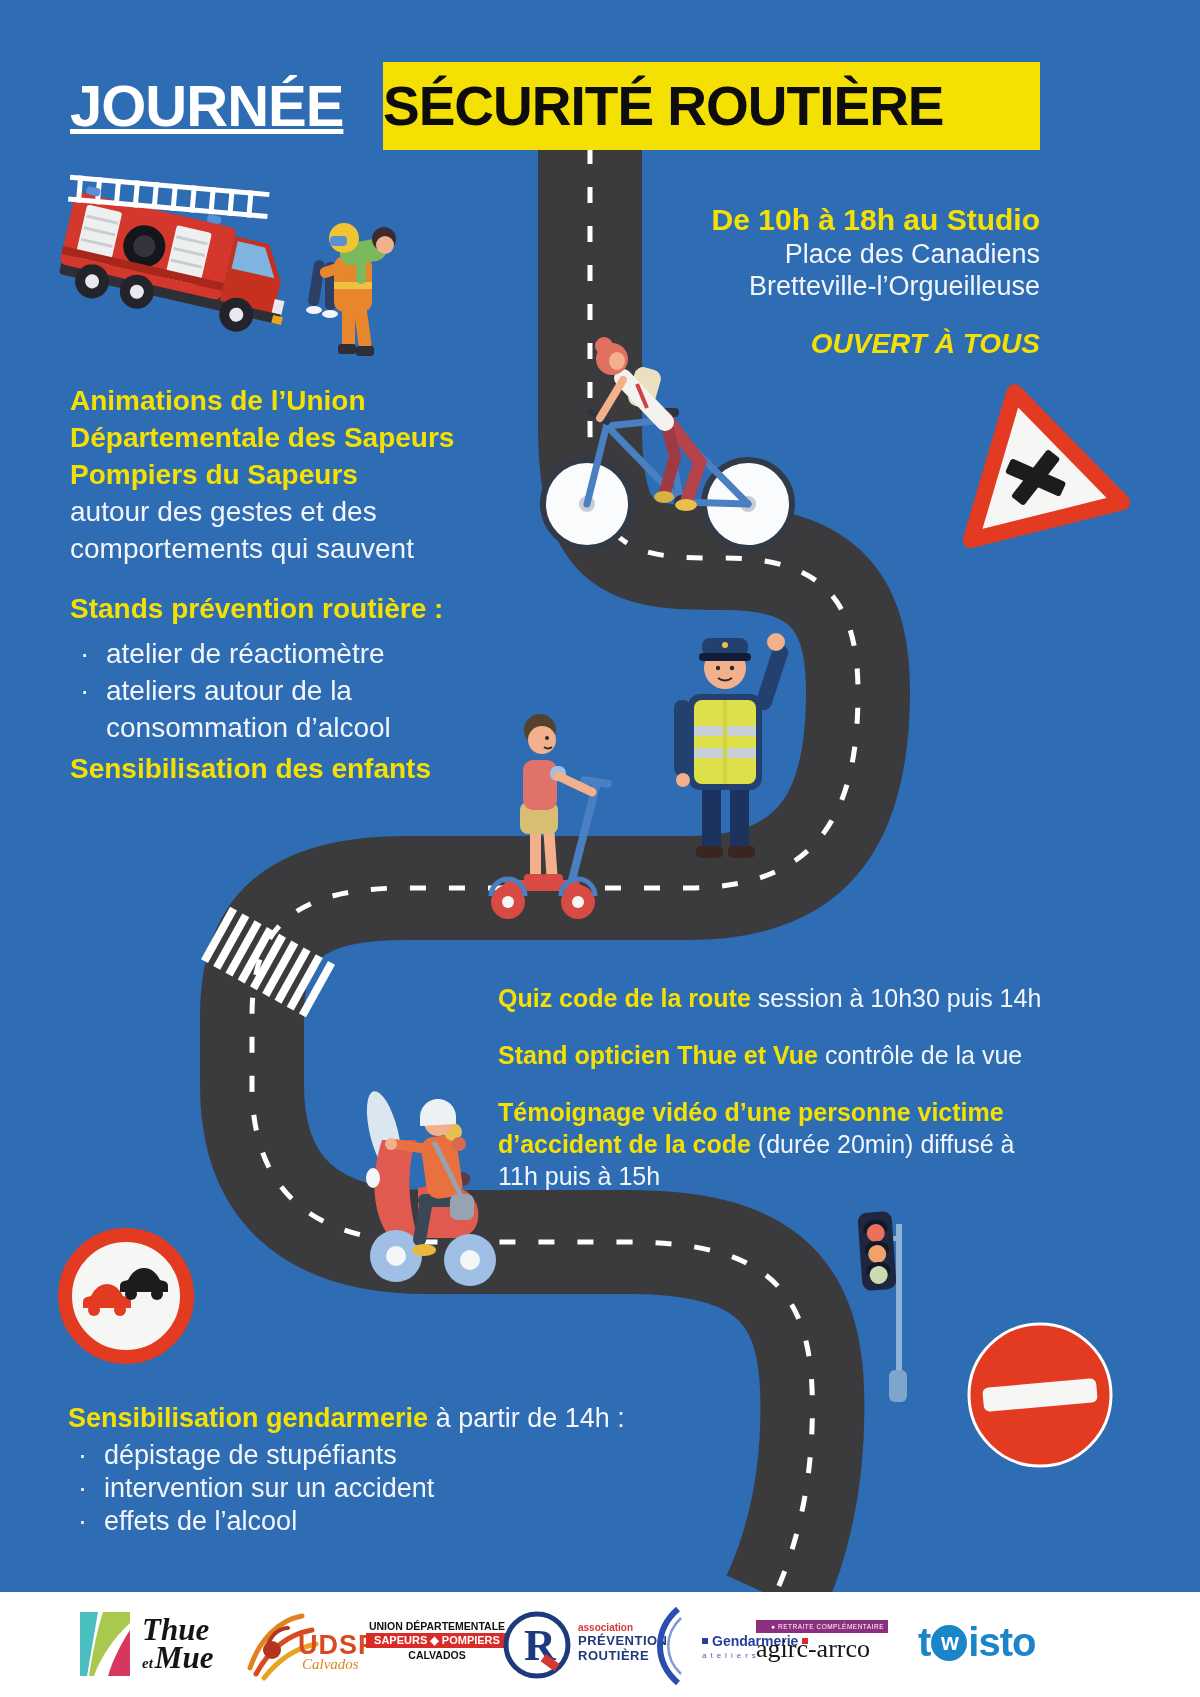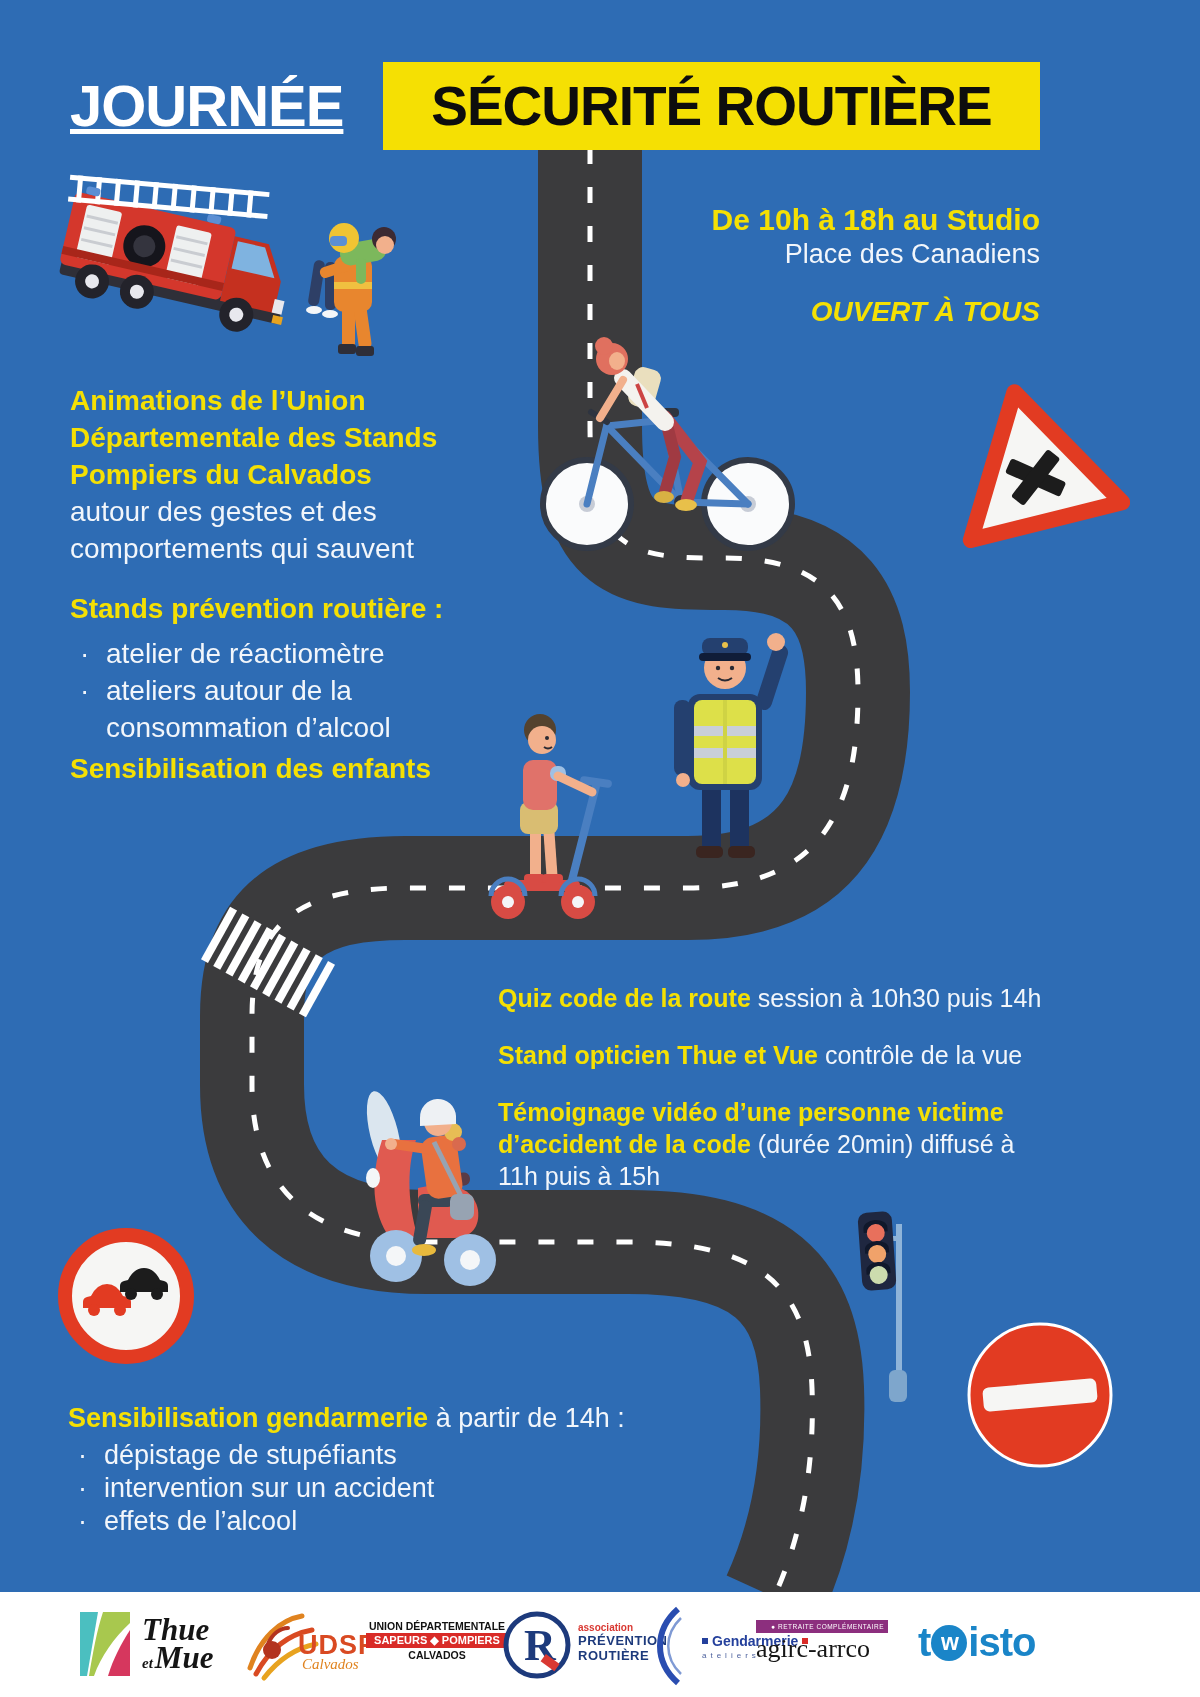--- a/index.html
+++ b/index.html
@@ -7,21 +7,21 @@
     --red:#e23b22; --navy:#24406f;
   }
   *{margin:0;padding:0;box-sizing:border-box;}
   body{background:#888;font-family:"Liberation Sans",sans-serif;}
   .poster{position:relative;width:1200px;height:1697px;background:var(--blue);overflow:hidden;margin:0 auto;}
   .abs{position:absolute;}
   svg{display:block;}
 
   
   .journee{left:70px;top:72px;font-size:58px;font-weight:800;letter-spacing:-1px;color:#fff;z-index:6;text-decoration:underline;}
-  .banner1{left:383px;top:62px;width:657px;height:88px;background:var(--yellow);display:flex;align-items:center;justify-content:center;
+  .banner1{left:383px;top:62px;width:657px;height:88px;background:var(--yellow);display:flex;align-items:center;
            font-size:55px;font-weight:800;letter-spacing:-1px;color:#0d0d0d;z-index:6;}
   .banner2{left:640px;top:150px;width:400px;height:46px;background:var(--yellow);display:flex;align-items:center;justify-content:center;
            font-size:31px;font-weight:800;letter-spacing:-0.5px;color:#0d0d0d;z-index:6;}
   .header-right{left:540px;top:202px;width:500px;text-align:right;z-index:6;}
   .hr-time{color:var(--yellow);font-weight:800;font-size:30px;line-height:36px;}
   .hr-addr{color:var(--white);font-size:27px;line-height:32px;}
   .hr-open{color:var(--yellow);font-weight:700;font-style:italic;font-size:28px;margin-top:26px;}
 
   
   .tblock{z-index:5;font-size:28px;line-height:37px;}
@@ -293,27 +293,28 @@
     <rect x="28" y="73" width="114" height="24" rx="6" fill="#f6f6f4" transform="rotate(-5 85 85)"></rect>
   </svg>
 
   <div class="abs journee">JOURNÉE</div>
   <div class="abs banner1">
     <span>SÉCURITÉ ROUTIÈRE</span>
   </div>
   <div class="abs header-right">
     <div class="hr-time">De 10h à 18h au Studio</div>
     <div class="hr-addr">Place des Canadiens</div>
+    <div class="hr-addr">Bretteville-l’Orgueilleuse</div>
     <div class="hr-open">OUVERT À TOUS</div>
   </div>
 
   <div class="abs tblock" style="left:70px;top:382px;width:430px;">
     <div class="yh">Animations de l’Union</div>
-    <div class="yh">Départementale des Stands</div>
-    <div class="yh">Pompiers du Calvados</div>
+    <div class="yh">Départementale des Sapeurs</div>
+    <div class="yh">Pompiers du Sapeurs</div>
     <div class="wt">autour des gestes et des</div>
     <div class="wt">comportements qui sauvent</div>
   </div>
 
   <div class="abs tblock" style="left:70px;top:590px;width:420px;">
     <div class="yh">Stands prévention routière :</div>
     <ul class="blist">
       <li>
           <span class="dot">·</span>
           <span style="width:330px">atelier de réactiomètre</span>

